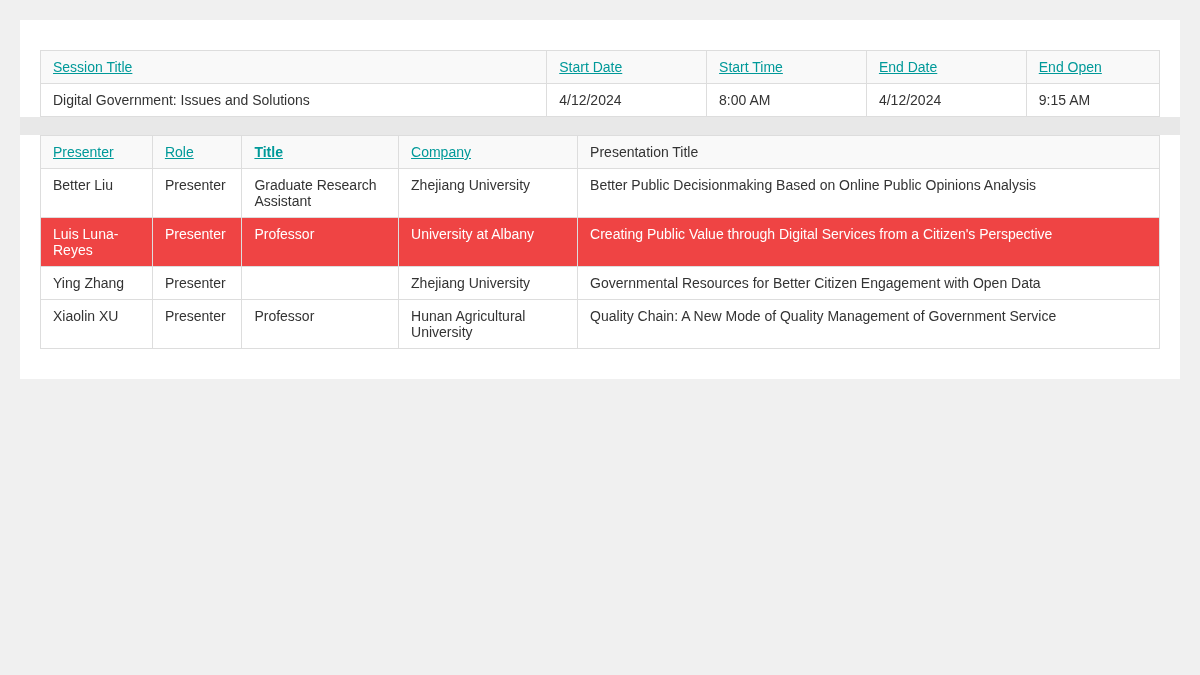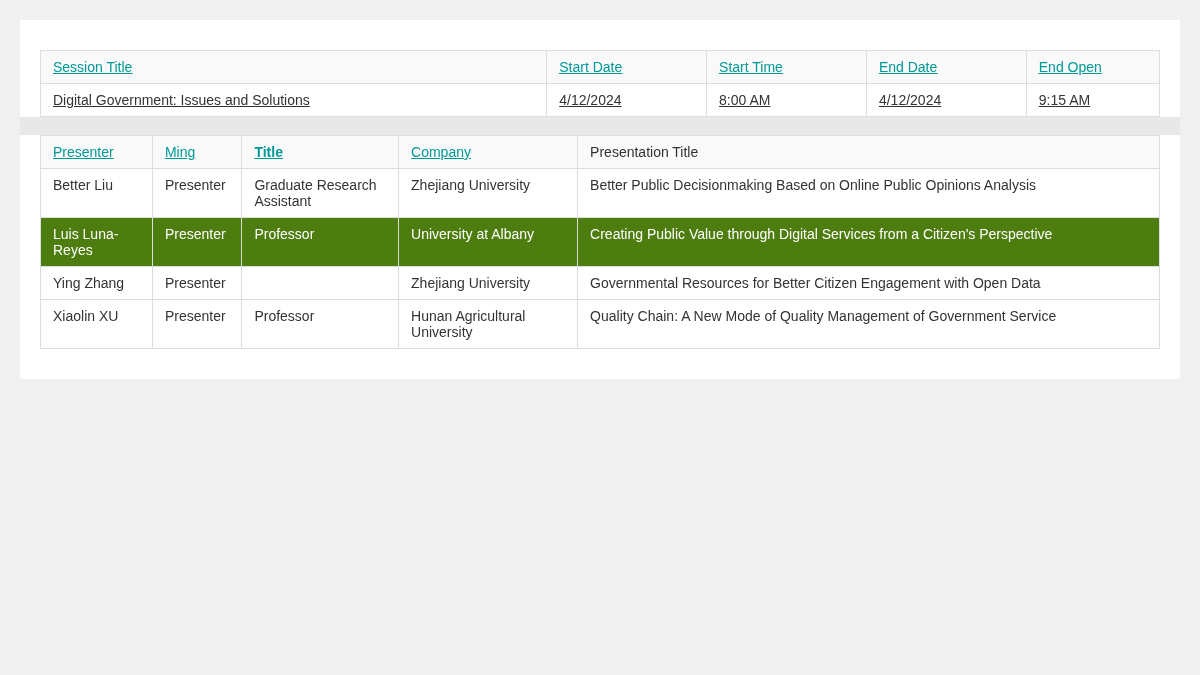--- a/index.html
+++ b/index.html
@@ -44,41 +44,41 @@
       font-weight: normal;
     }
 
     a.sort-link {
       color: #009999;
       text-decoration: underline;
       cursor: pointer;
     }
 
     .highlighted-row td {
-      background-color: #4d7c0f;
+      background-color: #ef4444;
       color: #fff;
     }
 
     .outer {
       background: #fff;
       padding: 30px 20px;
     }
 
     .gap {
       height: 18px;
       background: #e8e8e8;
       margin: 0 -20px;
     }
   </style>
 </head>
 <body>
 
 <div class="outer">
 
-  <table style="margin-bottom: 0; text-decoration: underline;">
+  <table style="margin-bottom: 0;">
     <thead>
       <tr>
         <td class="col-session-title">
           <a class="sort-link">Session Title</a>
         </td>
         <td class="col-start-date">
           <a class="sort-link">Start Date</a>
         </td>
         <td class="col-start-time">
           <a class="sort-link">Start Time</a>
@@ -104,21 +104,21 @@
 
   <div class="gap"></div>
 
   <table style="margin-top: 0;">
     <thead>
       <tr>
         <td class="col-presenter">
           <a class="sort-link">Presenter</a>
         </td>
         <td class="col-role">
-          <a class="sort-link">Ming</a>
+          <a class="sort-link">Role</a>
         </td>
         <td class="col-title">
           <a class="sort-link">Title</a>
         </td>
         <td class="col-company">
           <a class="sort-link">Company</a>
         </td>
         <td class="col-pres-title">Presentation Title</td>
       </tr>
     </thead>

